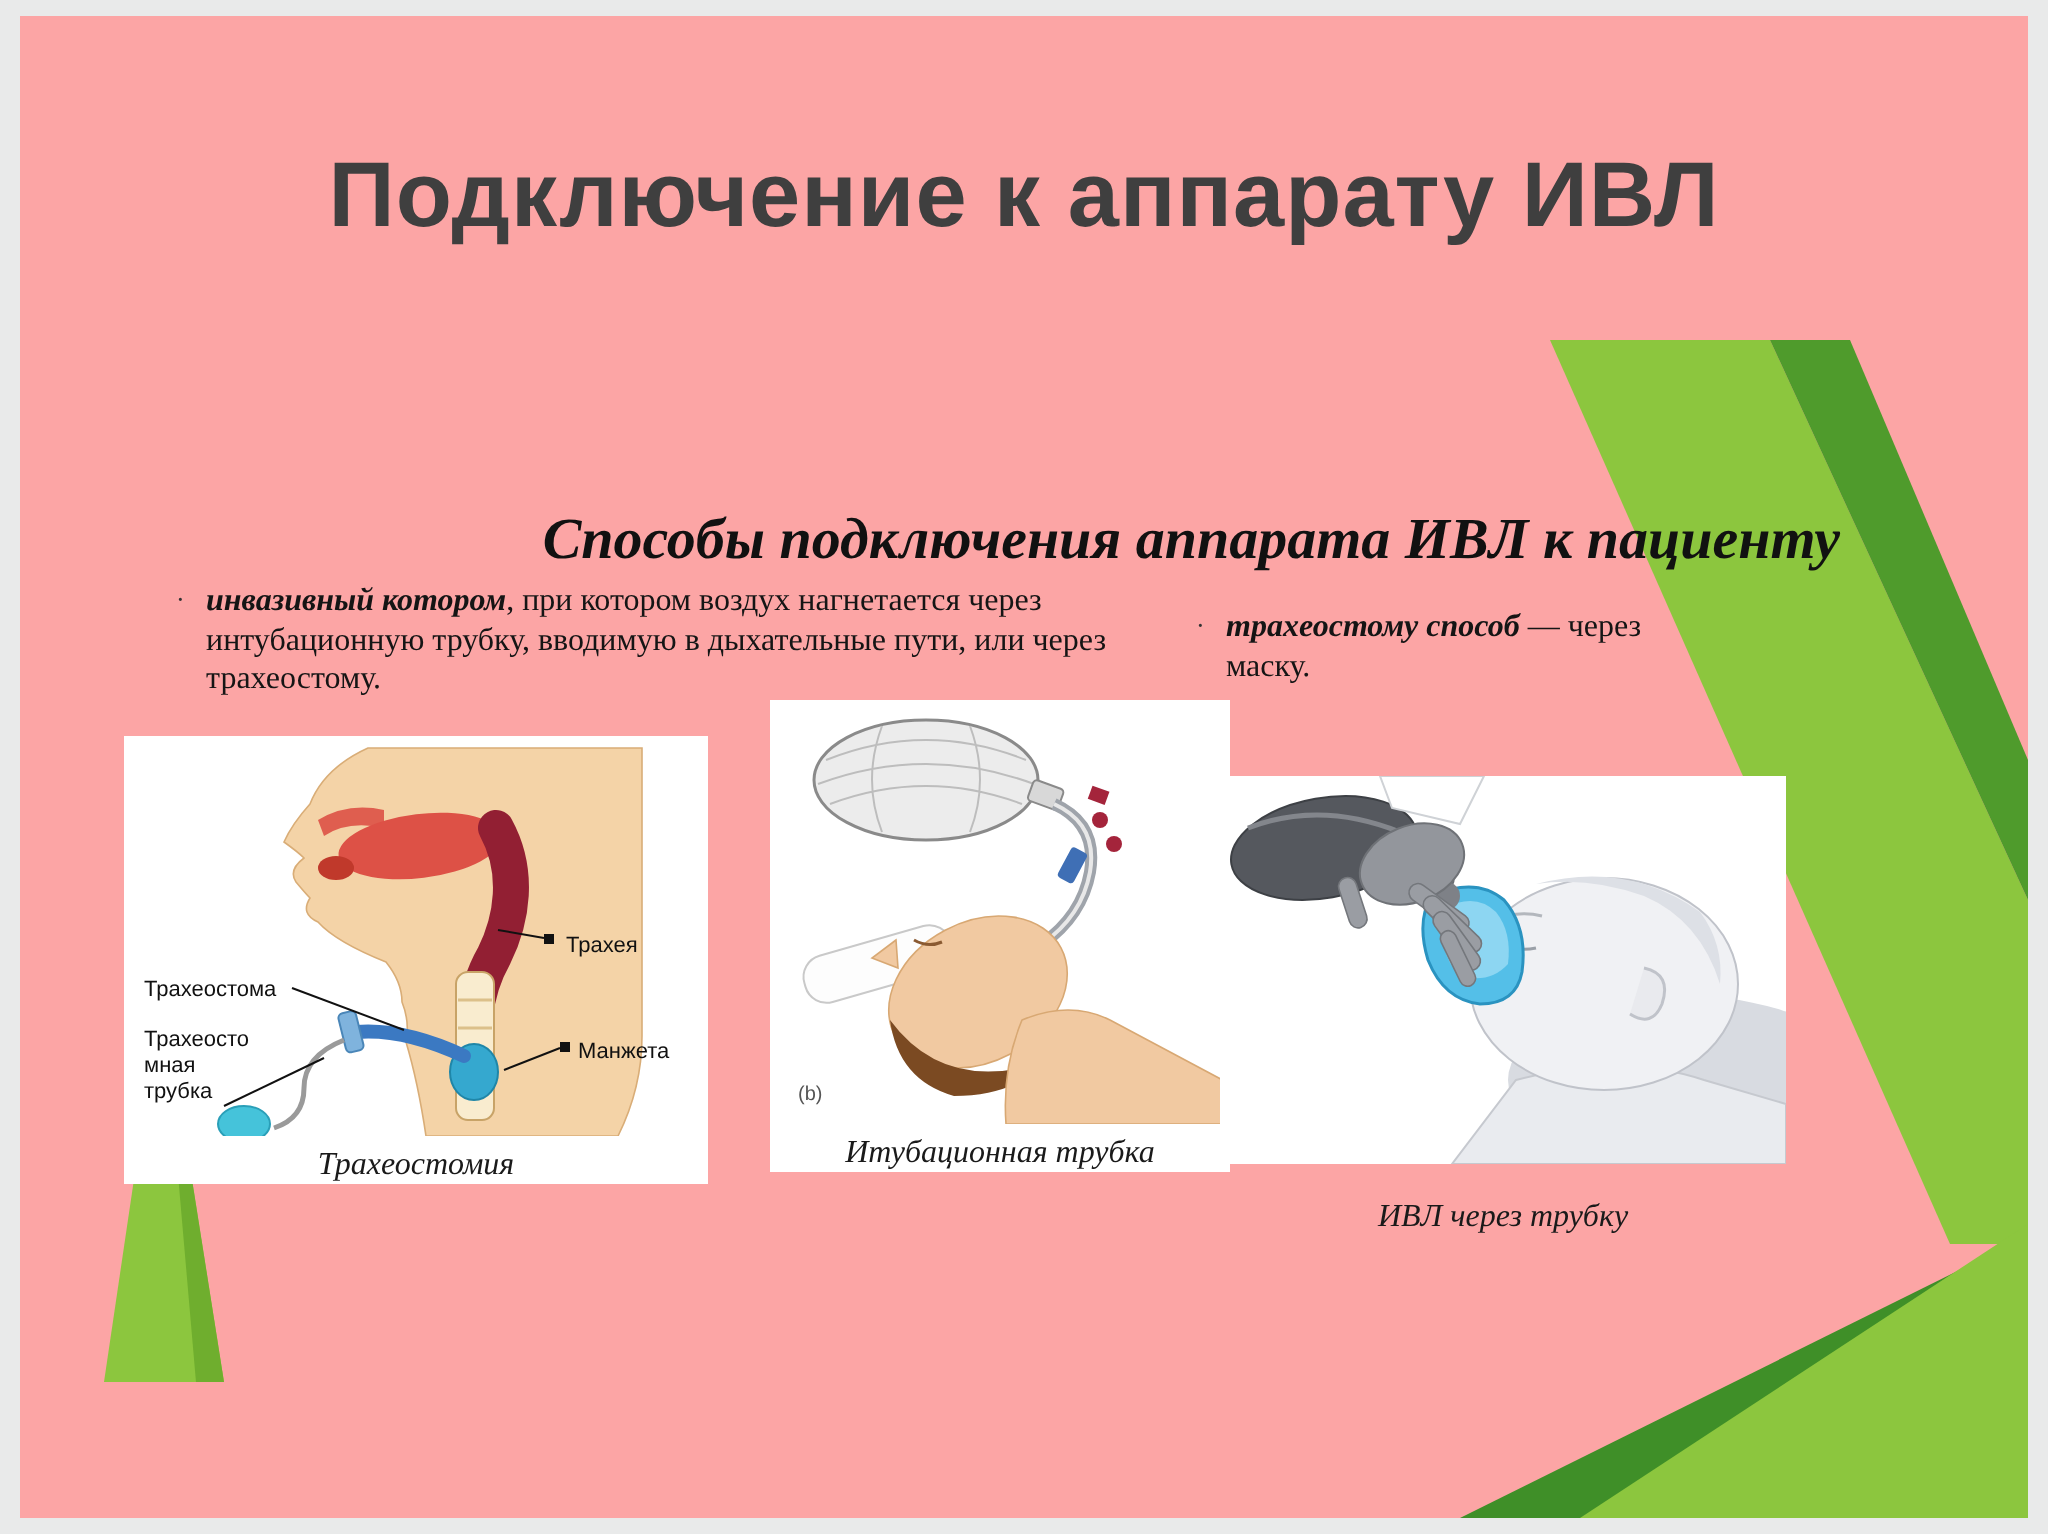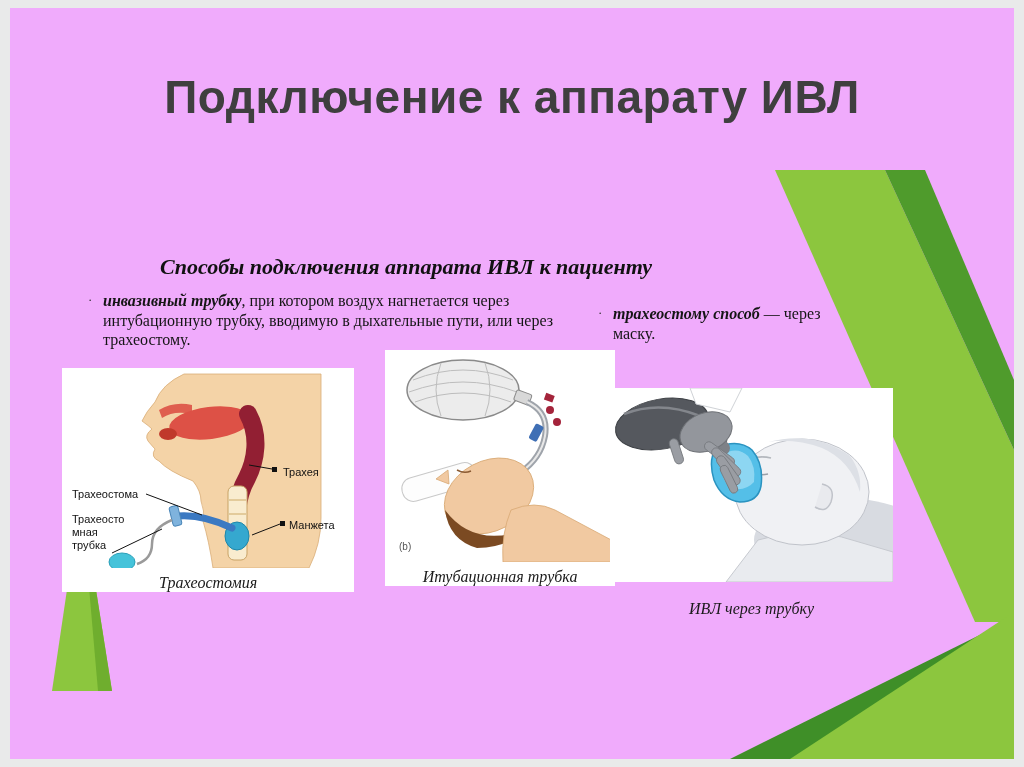--- a/index.html
+++ b/index.html
@@ -1,27 +1,27 @@
 <!DOCTYPE html>
 <html><head>
 <meta charset="utf-8">
 <style>
   *{margin:0;padding:0;box-sizing:border-box}
   html,body{width:1024px;height:767px}
   body{background:#e9eaea;font-family:"Liberation Sans",sans-serif;position:relative;overflow:hidden}
-  .slide{position:absolute;left:10px;top:8px;width:1004px;height:751px;background:#f0abfc}
+  .slide{position:absolute;left:10px;top:8px;width:1004px;height:751px;background:#fca5a5}
   .title{position:absolute;top:62px;left:0;width:100%;text-align:center;
          font-family:"Liberation Sans",sans-serif;font-weight:700;font-size:46px;
          color:#3f3f3f;letter-spacing:.5px;z-index:2}
   .decor{position:absolute;z-index:1;line-height:0}
   .decor-right{left:680px;top:142px;width:324px;height:609px}
   .decor-left{left:42px;top:487px;width:60px;height:196px}
-  .subtitle{position:absolute;left:150px;top:246px;width:760px;text-align:left;z-index:2;
+  .subtitle{position:absolute;left:150px;top:246px;width:760px;text-align:right;z-index:2;
             font-family:"Liberation Serif",serif;font-style:italic;font-weight:700;
-            font-size:22px;color:#111}
+            font-size:29px;color:#111}
   .bullet{position:absolute;display:flex;z-index:2;
           font-family:"Liberation Serif",serif;font-size:16px;line-height:1.22;color:#151515}
   .bullet .marker{width:15px;flex:none;font-size:13px;color:#333;padding-top:1px}
   .bullet .lead{font-weight:bold;font-style:italic}
   .bullet-1{left:78px;top:283px;width:472px}
   .bullet-2{left:588px;top:296px;width:252px}
   .fig{position:absolute;z-index:2;display:flex;flex-direction:column;align-items:center;background:#fff}
   .fig-1{left:52px;top:360px;width:292px}
   .fig-2{left:375px;top:342px;width:230px}
   .fig-3{left:600px;top:380px;width:283px;height:194px}
@@ -51,21 +51,21 @@
       <polygon points="29,0 60,196 46,196" fill="#6fae2e"></polygon>
     </svg>
   </div>
 
   <h1 class="title">Подключение к аппарату ИВЛ</h1>
 
   <h2 class="subtitle">Способы подключения аппарата ИВЛ к пациенту</h2>
 
   <div class="bullet bullet-1">
     <span class="marker">·</span>
-    <p class="bullet-text"><b class="lead">инвазивный трубку</b><span>, при котором воздух нагнетается через интубационную трубку, вводимую в дыхательные пути, или через трахеостому.</span></p>
+    <p class="bullet-text"><b class="lead">инвазивный котором</b><span>, при котором воздух нагнетается через интубационную трубку, вводимую в дыхательные пути, или через трахеостому.</span></p>
   </div>
 
   <div class="bullet bullet-2">
     <span class="marker">·</span>
     <p class="bullet-text"><b class="lead">трахеостому способ</b><span> — через маску.</span></p>
   </div>
 
   <figure class="fig fig-1">
     <svg viewBox="0 0 292 200" width="292" height="200">
       <g>

